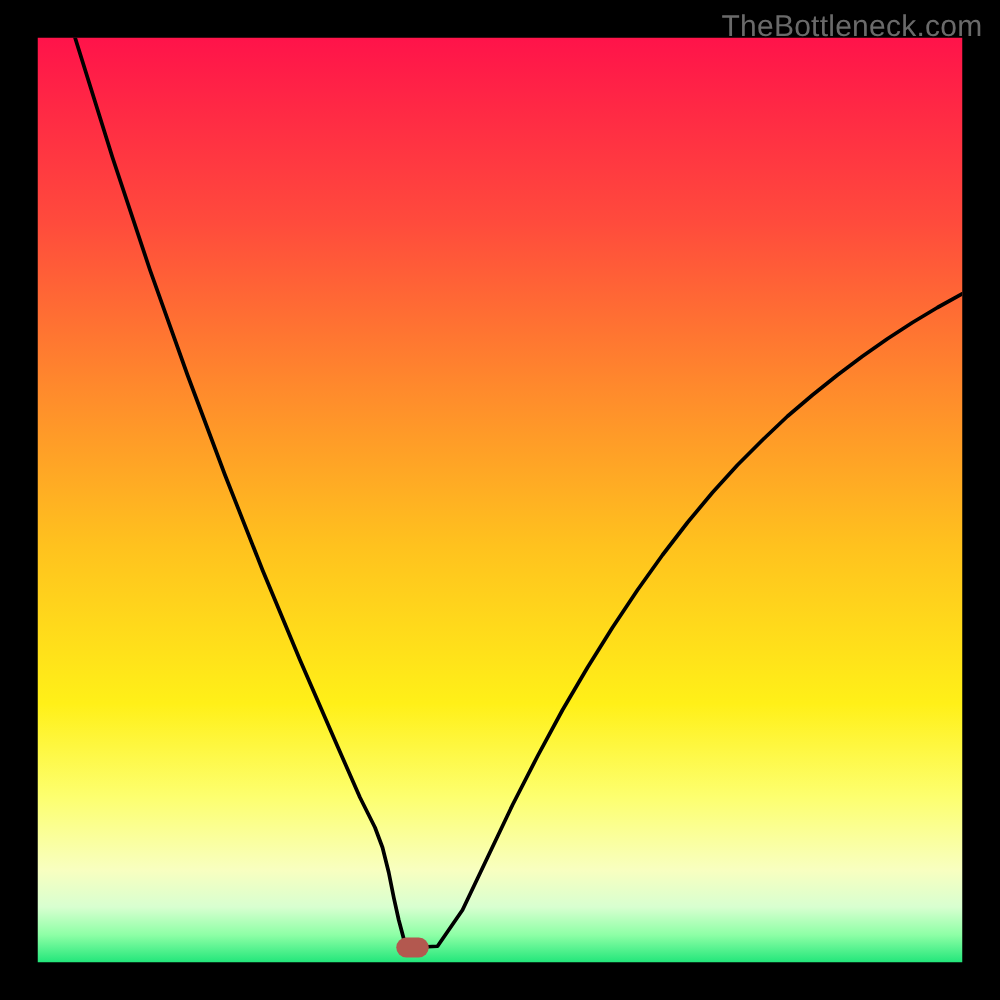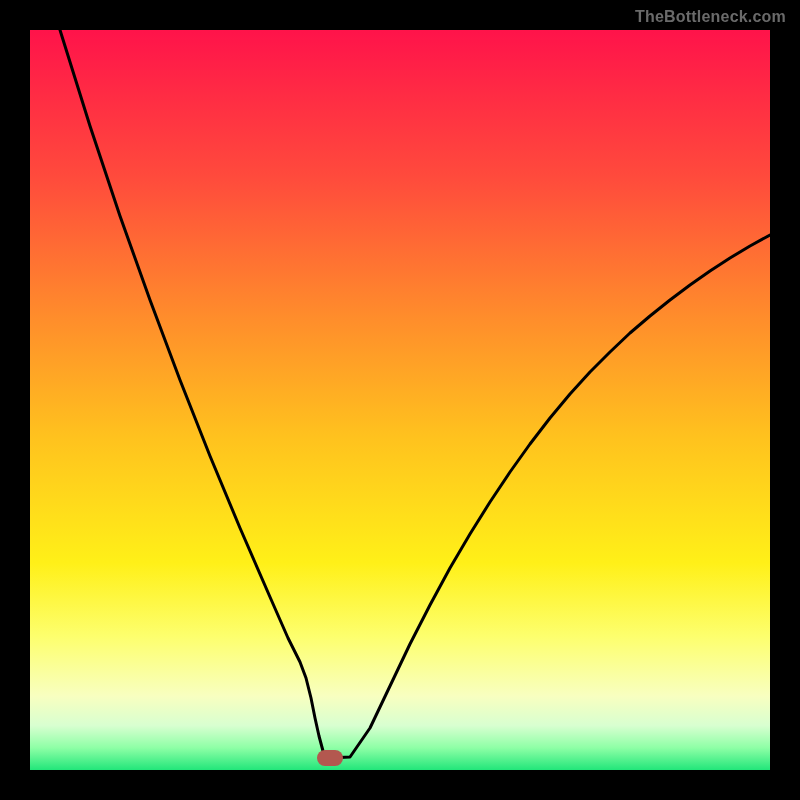--- a/index.html
+++ b/index.html
@@ -47,22 +47,22 @@
     width: 26px;
     height: 16px;
     border-radius: 8px;
     background: #b3584f;
     transform: translate(-50%, -50%);
   }
   .watermark {
     position: absolute;
     top: 8px;
     right: 14px;
-    font-size: 16px;
-    font-weight: 700;
+    font-size: 24px;
+    font-weight: 400;
     color: #6a6a6a;
     letter-spacing: 0.2px;
     user-select: none;
   }
 </style>
 </head>
 <body>
 
 <div class="watermark">TheBottleneck.com</div>
 

